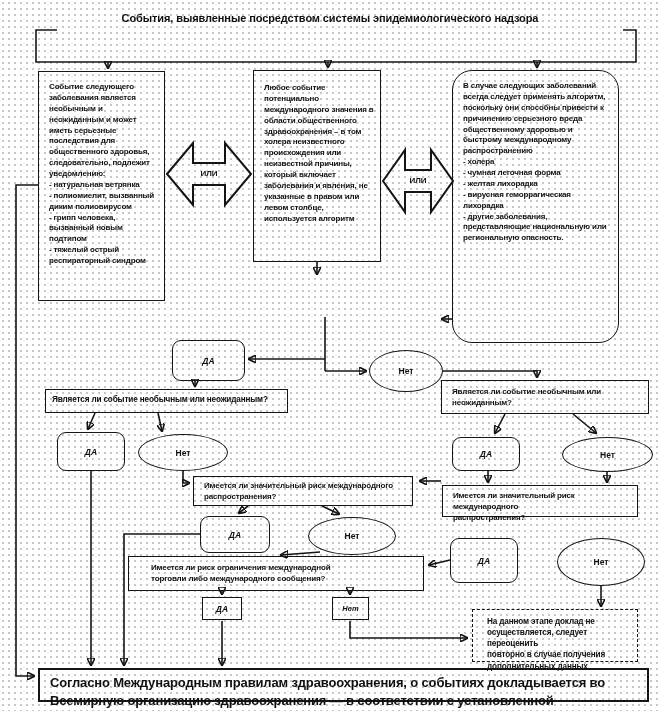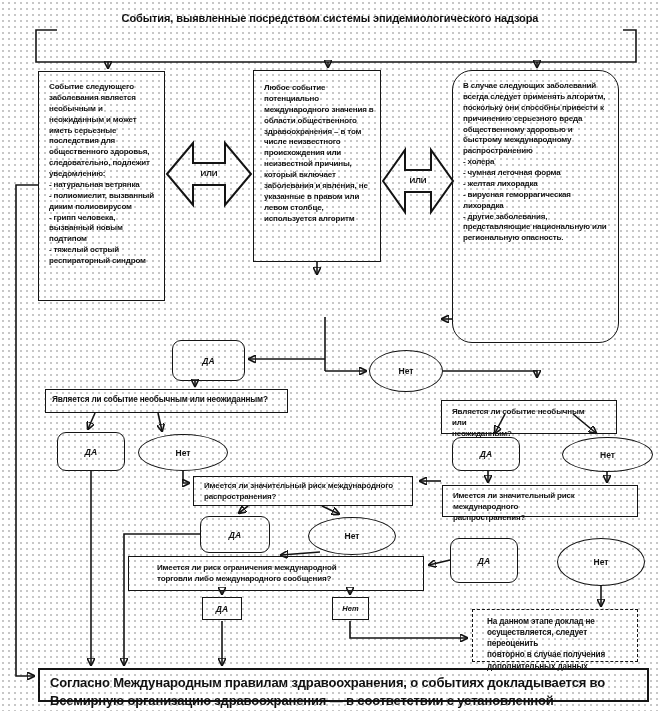--- a/index.html
+++ b/index.html
@@ -114,47 +114,47 @@
   <div id="title">События, выявленные посредством системы эпидемиологического надзора</div>
 
   <div class="orlbl" style="left:187px;top:169px;">ИЛИ</div>
   <div class="orlbl" style="left:396px;top:176px;">ИЛИ</div>
 
   <div class="bx" style="left:38px;top:71px;width:127px;height:230px;padding:10px 5px 0 10px;">Событие следующего заболевания является необычным и неожиданным и может иметь серьезные последствия для общественного здоровья, следовательно, подлежит уведомлению:
 - натуральная ветрянка
 - полиомиелит, вызванный диким полиовирусом
 - грипп человека, вызванный новым подтипом
 - тяжелый острый респираторный синдром</div>
-  <div class="bx" style="left:253px;top:70px;width:128px;height:192px;padding:12px 5px 0 10px;">Любое событие потенциально международного значения в области общественного здравоохранения – в том числе неизвестного происхождения или неизвестной причины, который включает заболевания и явления, не указанные в правом или левом столбце, используется алгоритм</div>
+  <div class="bx" style="left:253px;top:70px;width:128px;height:192px;padding:12px 5px 0 10px;">Любое событие потенциально международного значения в области общественного здравоохранения – в том холера неизвестного происхождения или неизвестной причины, который включает заболевания и явления, не указанные в правом или левом столбце, используется алгоритм</div>
   <div class="bx" style="left:452px;top:70px;width:167px;height:273px;padding:10px 6px 0 10px;border-radius:20px;">В случае следующих заболеваний всегда следует применять алгоритм, поскольку они способны привести к причинению серьезного вреда общественному здоровью и быстрому международному распространению
 - холера
 - чумная легочная форма
 - желтая лихорадка
 - вирусная геморрагическая лихорадка
 - другие заболевания, представляющие национальную или региональную опасность.</div>
 
 
   <div class="ys" style="left:172px;top:340px;width:73px;height:41px;">ДА</div>
   <div class="no" style="left:369px;top:350px;width:74px;height:42px;">Нет</div>
 
   <div class="bx" style="left:45px;top:389px;width:243px;height:24px;padding:4px 4px 0 6px;font-size:8.2px;">Является ли событие необычным или неожиданным?</div>
   <div class="ys" style="left:57px;top:432px;width:68px;height:39px;">ДА</div>
   <div class="no" style="left:138px;top:434px;width:90px;height:37px;">Нет</div>
 
   <div class="bx" style="left:193px;top:476px;width:220px;height:30px;padding:4px 6px 0 10px;">Имеется ли значительный риск международного
 распространения?</div>
   <div class="ys" style="left:200px;top:516px;width:70px;height:37px;">ДА</div>
   <div class="no" style="left:308px;top:517px;width:88px;height:38px;">Нет</div>
 
-  <div class="bx" style="left:128px;top:556px;width:296px;height:35px;padding:6px 6px 0 28px;">Имеется ли риск ограничения международной
+  <div class="bx" style="left:128px;top:556px;width:296px;height:35px;padding:6px 6px 0 22px;">Имеется ли риск ограничения международной
 торговли либо международного сообщения?</div>
   <div class="ys sm" style="left:202px;top:597px;width:40px;height:23px;">ДА</div>
   <div class="ys sm" style="left:332px;top:597px;width:37px;height:23px;font-size:7.5px;">Нет</div>
 
-  <div class="bx" style="left:441px;top:380px;width:176px;height:34px;padding:6px 22px 0 10px;margin-top:20px;">Является ли событие необычным или
+  <div class="bx" style="left:441px;top:380px;width:208px;height:34px;padding:6px 22px 0 10px;">Является ли событие необычным или
 неожиданным?</div>
   <div class="ys" style="left:452px;top:437px;width:68px;height:34px;">ДА</div>
   <div class="no" style="left:562px;top:437px;width:91px;height:35px;">Нет</div>
 
   <div class="bx" style="left:442px;top:485px;width:196px;height:32px;padding:5px 6px 0 10px;">Имеется ли значительный риск международного
 распространения?</div>
   <div class="ys" style="left:450px;top:538px;width:68px;height:45px;">ДА</div>
   <div class="no" style="left:557px;top:538px;width:88px;height:48px;">Нет</div>
 
   <div class="bx" id="dashed-box" style="left:472px;top:609px;width:166px;height:53px;padding:6px 6px 0 14px;">На данном этапе доклад не

